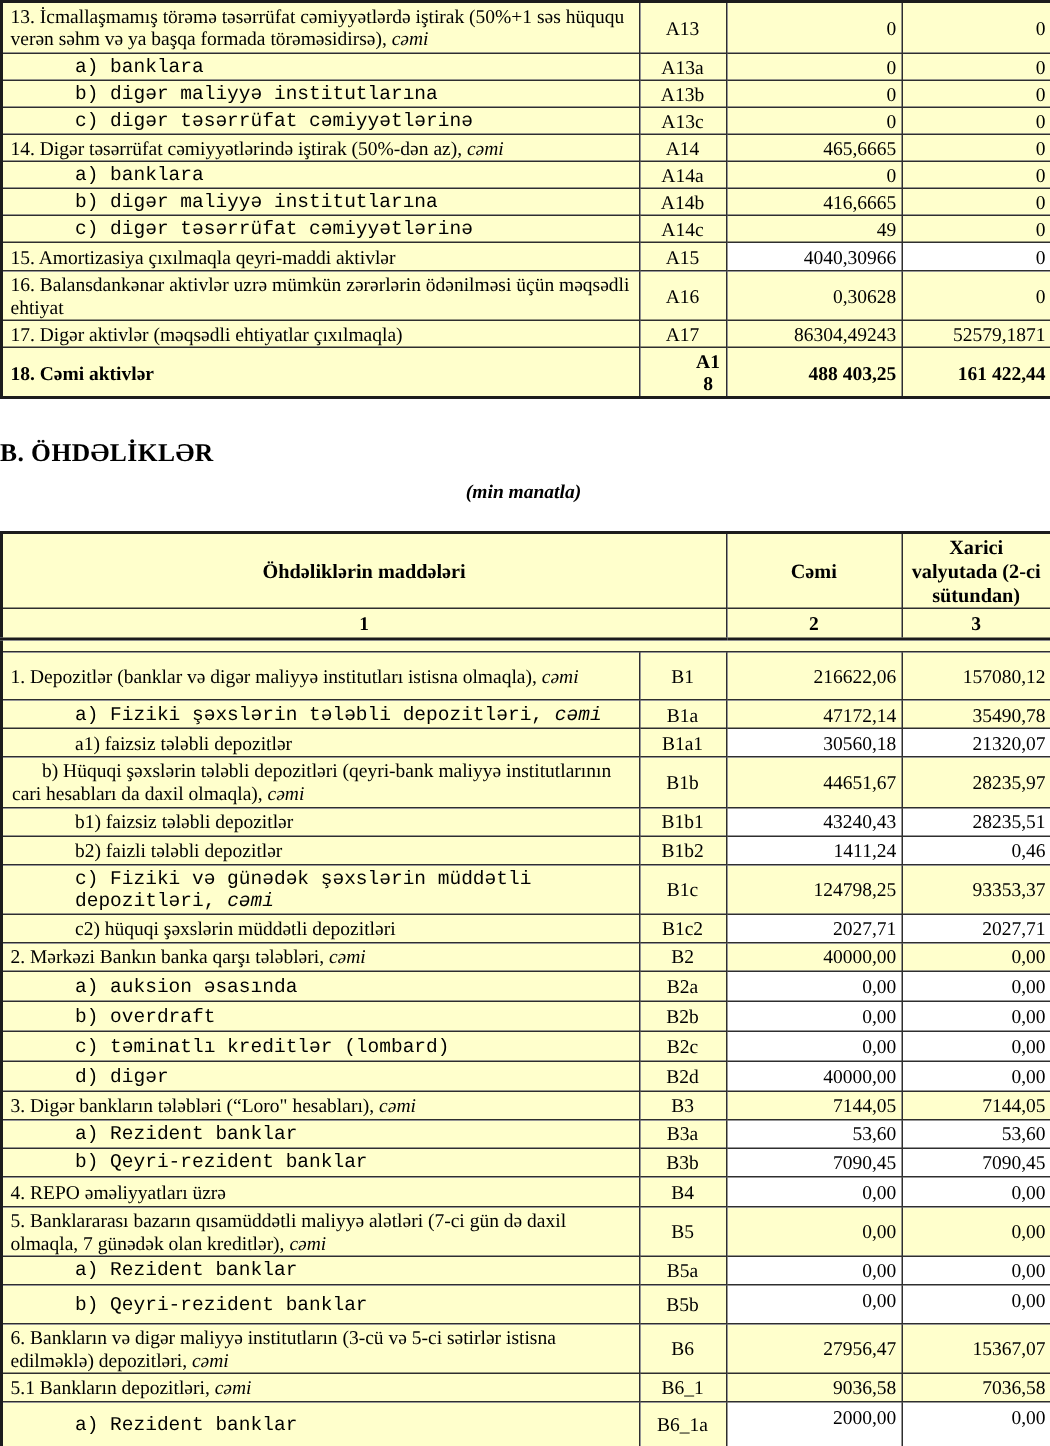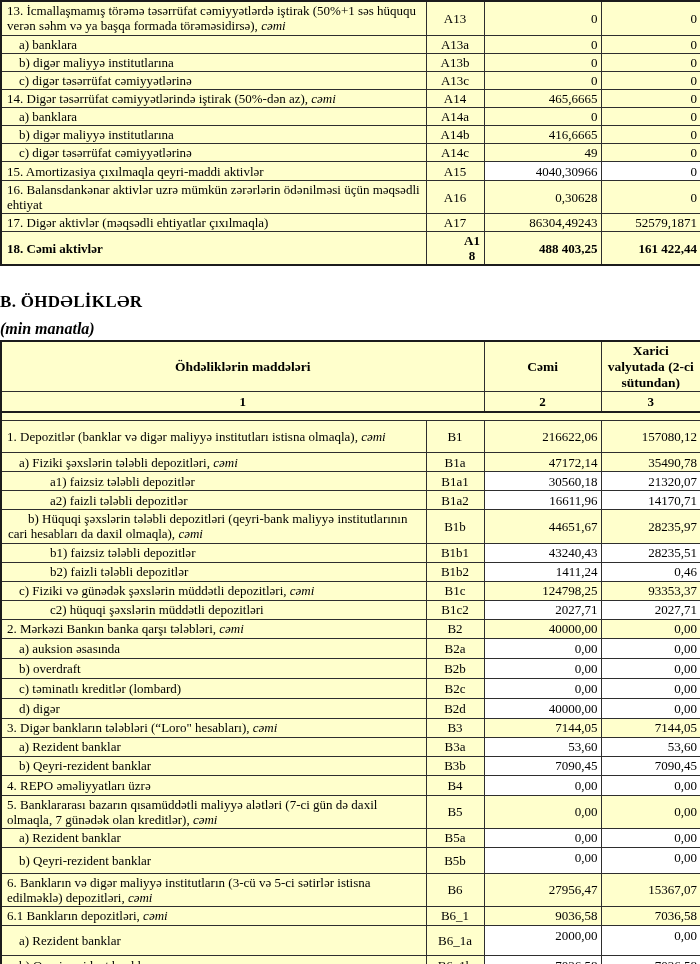--- a/index.html
+++ b/index.html
@@ -25,21 +25,21 @@
     line-height: 1.16;
     padding: 1px 3px;
     overflow: hidden;
     vertical-align: middle;
     word-wrap: break-word;
   }
   .c-label { text-align: left; }
   .c-code  { text-align: center; }
   .c-val   { text-align: right; padding-right: 7px; }
   tr.ind0 .c-label { padding-left: 5px; }
-  tr.ind1 .c-label { padding-left: 17px; }
+  tr.ind1 .c-label { padding-left: 48px; font-family: Liberation Mono, monospace; }
   tr.ind2 .c-label { padding-left: 48px; }
   tr.hang .c-label { padding-left: 6px; text-indent: 20px; }
   tr.white .c-val { background: #ffffff; }
   tr.top .c-val { vertical-align: top; padding-top: 2px; }
   tr.bold td { font-weight: bold; padding-left: 37px; }
   .sec-a td { font-size: 12.5px; }
   .sec-b td { font-size: 13px; }
   thead tr.hdr th {
     font-weight: bold;
     text-align: center;
@@ -56,25 +56,25 @@
   }
   thead tr.spacer-row td { height: 7px; padding: 0; }
   .sec-title {
     margin: 26px 0 8px 0;
     text-align: left;
     font-size: 17px;
     font-weight: bold;
     letter-spacing: 0.3px;
   }
   .unit-note {
-    text-align: left;
+    text-align: center;
     font-style: italic;
     font-weight: bold;
-    font-size: 16px;
-    margin: 0 2px 2px 0;
+    font-size: 13px;
+    margin: 0 2px 18px 0;
   }
   i.sfx { font-style: italic; }
 </style>
 </head>
 <body>
 
 <div class="page">
 
   <table class="grid sec-a">
     <colgroup>
@@ -196,26 +196,20 @@
     <td class="c-code">B1a</td>
     <td class="c-val">47172,14</td>
     <td class="c-val">35490,78</td>
   </tr>
         <tr class="ind2 white" style="height: 19px;">
     <td class="c-label"><span class="lbl">a1) faizsiz tələbli depozitlər</span><i class="sfx"></i></td>
     <td class="c-code">B1a1</td>
     <td class="c-val">30560,18</td>
     <td class="c-val">21320,07</td>
   </tr>
-        <tr class="ind2 white" style="height: 19px;">
-    <td class="c-label"><span class="lbl">a2) faizli tələbli depozitlər</span><i class="sfx"></i></td>
-    <td class="c-code">B1a2</td>
-    <td class="c-val">16611,96</td>
-    <td class="c-val">14170,71</td>
-  </tr>
         <tr class="ind0 hang" style="height: 32px;">
     <td class="c-label"><span class="lbl">b) Hüquqi şəxslərin tələbli depozitləri (qeyri-bank maliyyə institutlarının cari hesabları da daxil olmaqla), </span><i class="sfx">cəmi</i></td>
     <td class="c-code">B1b</td>
     <td class="c-val">44651,67</td>
     <td class="c-val">28235,97</td>
   </tr>
         <tr class="ind2 white" style="height: 19px;">
     <td class="c-label"><span class="lbl">b1) faizsiz tələbli depozitlər</span><i class="sfx"></i></td>
     <td class="c-code">B1b1</td>
     <td class="c-val">43240,43</td>
@@ -311,21 +305,21 @@
     <td class="c-val">0,00</td>
     <td class="c-val">0,00</td>
   </tr>
         <tr class="ind0" style="height: 32px;">
     <td class="c-label"><span class="lbl">6. Bankların və digər maliyyə institutların (3-cü və 5-ci sətirlər istisna edilməklə) depozitləri, </span><i class="sfx">cəmi</i></td>
     <td class="c-code">B6</td>
     <td class="c-val">27956,47</td>
     <td class="c-val">15367,07</td>
   </tr>
         <tr class="ind0" style="height: 19px;">
-    <td class="c-label"><span class="lbl">6.1  Bankların depozitləri, </span><i class="sfx">cəmi</i></td>
+    <td class="c-label"><span class="lbl">5.1  Bankların depozitləri, </span><i class="sfx">cəmi</i></td>
     <td class="c-code">B6_1</td>
     <td class="c-val">9036,58</td>
     <td class="c-val">7036,58</td>
   </tr>
         <tr class="ind1 white top" style="height: 30px;">
     <td class="c-label"><span class="lbl">a) Rezident banklar</span><i class="sfx"></i></td>
     <td class="c-code">B6_1a</td>
     <td class="c-val">2000,00</td>
     <td class="c-val">0,00</td>
   </tr>

